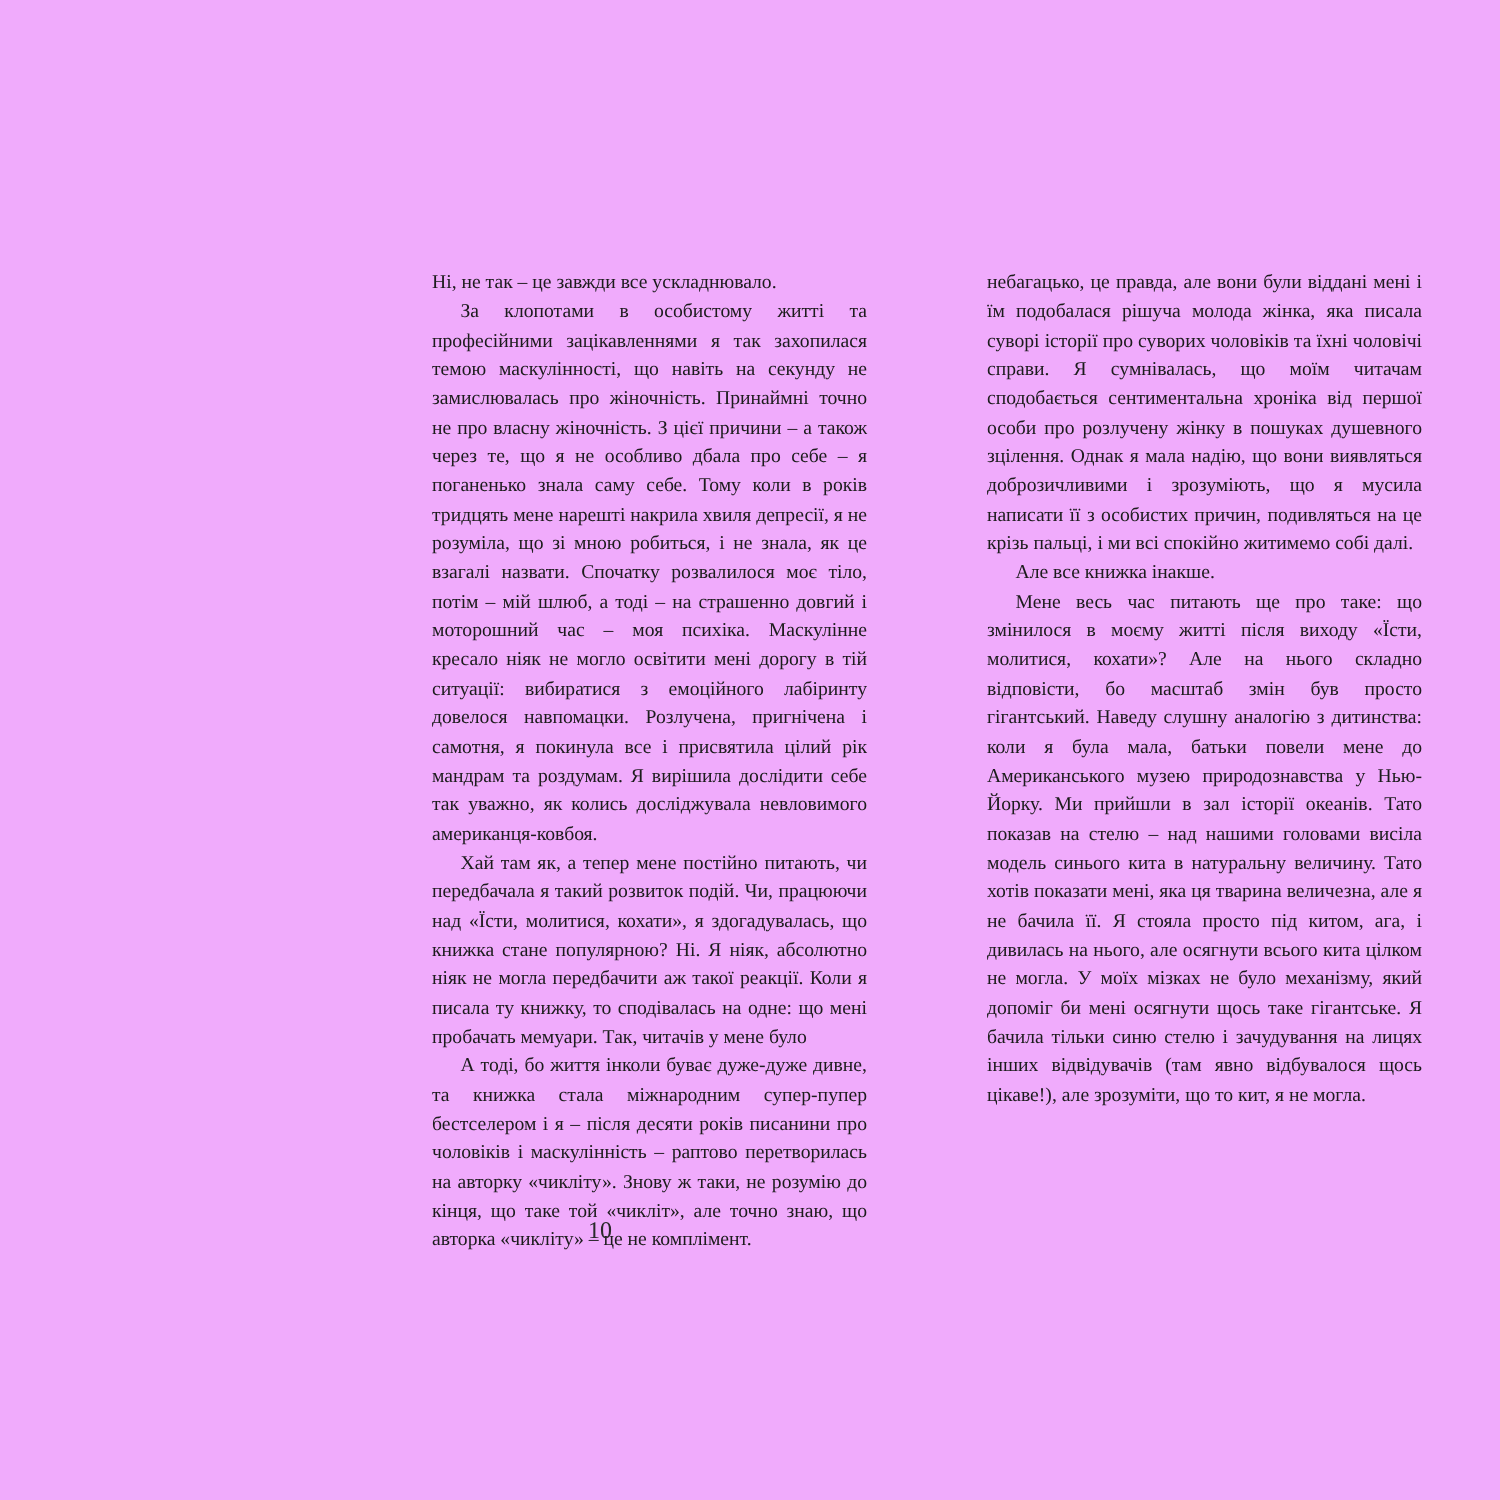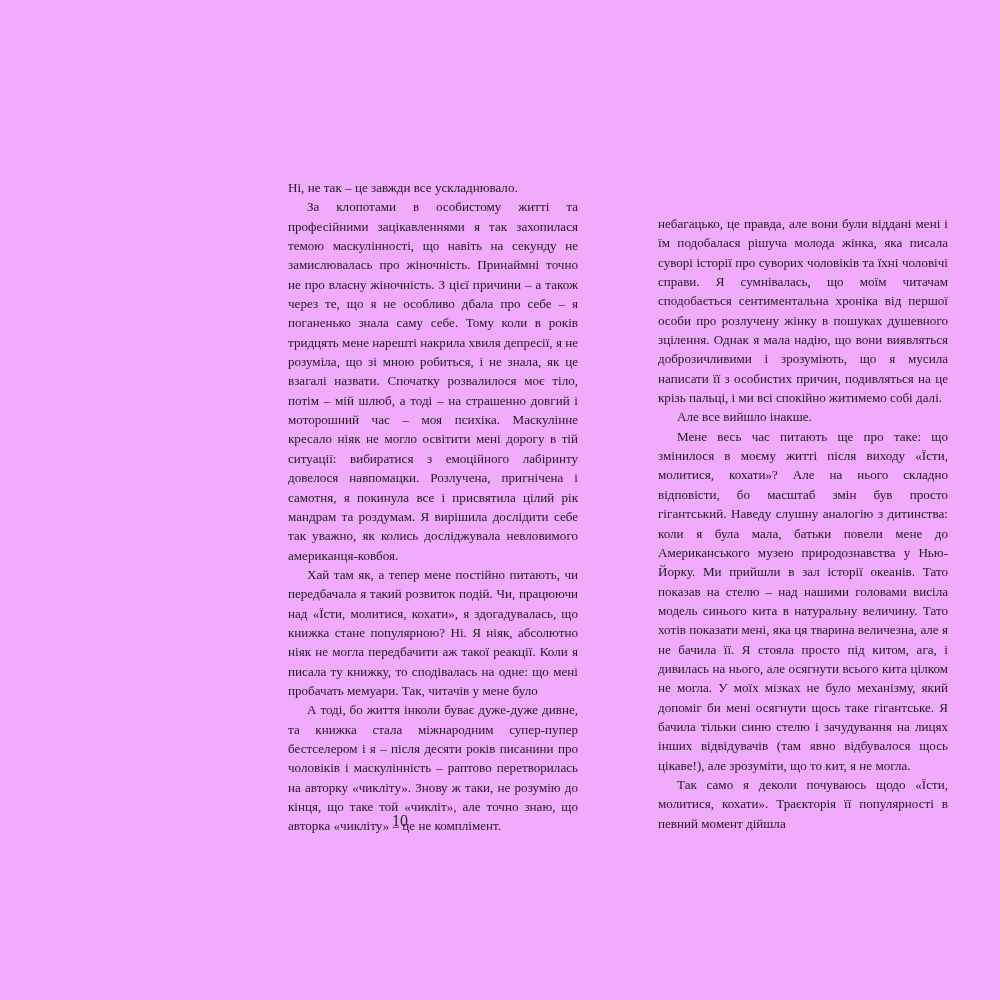--- a/index.html
+++ b/index.html
@@ -31,21 +31,20 @@
     padding-top: 178px;
     padding-bottom: 0;
   }
   .page-left {
     padding-left: 88px;
     padding-right: 22px;
   }
   .page-right {
     padding-left: 58px;
     padding-right: 52px;
-    margin-top: 36px;
   }
   .text-block {
     font-size: 13.1px;
     line-height: 19.35px;
     text-align: justify;
     text-justify: inter-word;
     hyphens: manual;
     color: #1c1c1c;
   }
   .text-block p {
@@ -84,19 +83,18 @@
       <p>За клопотами в особистому житті та професійними зацікавленнями я так захопилася темою маскулінності, що навіть на секунду не замислювалась про жіночність. Принаймні точно не про власну жіночність. З цієї причини – а також через те, що я не особливо дбала про себе – я поганенько знала саму себе. Тому коли в років тридцять мене нарешті накрила хвиля депресії, я не розуміла, що зі мною робиться, і не знала, як це взагалі назвати. Спочатку розвалилося моє тіло, потім – мій шлюб, а тоді – на страшенно довгий і моторошний час – моя психіка. Маскулінне кресало ніяк не могло освітити мені дорогу в тій ситуації: вибиратися з емоційного лабіринту довелося навпомацки. Розлучена, пригнічена і самотня, я покинула все і присвятила цілий рік мандрам та роздумам. Я вирішила дослідити себе так уважно, як колись досліджувала невловимого американця-ковбоя.</p>
       <p>Хай там як, а тепер мене постійно питають, чи передбачала я такий розвиток подій. Чи, працюючи над «Їсти, молитися, кохати», я здогадувалась, що книжка стане популярною? Ні. Я ніяк, абсолютно ніяк не могла передбачити аж такої реакції. Коли я писала ту книжку, то сподівалась на одне: що мені пробачать мемуари. Так, читачів у мене було</p>
       <p>А тоді, бо життя інколи буває дуже-дуже дивне, та книжка стала міжнародним супер-пупер бестселером і я – після десяти років писанини про чоловіків і маскулінність – раптово перетворилась на авторку «чикліту». Знову ж таки, не розумію до кінця, що таке той «чикліт», але точно знаю, що авторка «чикліту» – це не комплімент.</p>
     </div>
     <div class="folio folio-left">10</div>
   </div>
 
   <div class="page page-right">
     <div class="text-block">
       <p class="no-indent">небагацько, це правда, але вони були віддані мені і їм подобалася рішуча молода жінка, яка писала суворі історії про суворих чоловіків та їхні чоловічі справи. Я сумнівалась, що моїм читачам сподобається сентиментальна хроніка від першої особи про розлучену жінку в пошуках душевного зцілення. Однак я мала надію, що вони виявляться доброзичливими і зрозуміють, що я мусила написати її з особистих причин, подивляться на це крізь пальці, і ми всі спокійно житимемо собі далі.</p>
-      <p>Але все вийшло інакше.</p>
+      <p>Але все книжка інакше.</p>
       <p>Мене весь час питають ще про таке: що змінилося в моєму житті після виходу «Їсти, молитися, кохати»? Але на нього складно відповісти, бо масштаб змін був просто гігантський. Наведу слушну аналогію з дитинства: коли я була мала, батьки повели мене до Американського музею природознавства у Нью-Йорку. Ми прийшли в зал історії океанів. Тато показав на стелю – над нашими головами висіла модель синього кита в натуральну величину. Тато хотів показати мені, яка ця тварина величезна, але я не бачила її. Я стояла просто під китом, ага, і дивилась на нього, але осягнути всього кита цілком не могла. У моїх мізках не було механізму, який допоміг би мені осягнути щось таке гігантське. Я бачила тільки синю стелю і зачудування на лицях інших відвідувачів (там явно відбувалося щось цікаве!), але зрозуміти, що то кит, я не могла.</p>
-      <p>Так само я деколи почуваюсь щодо «Їсти, молитися, кохати». Траєкторія її популярності в певний момент дійшла</p>
     </div>
   </div>
 
 </div>
 
 </body></html>

